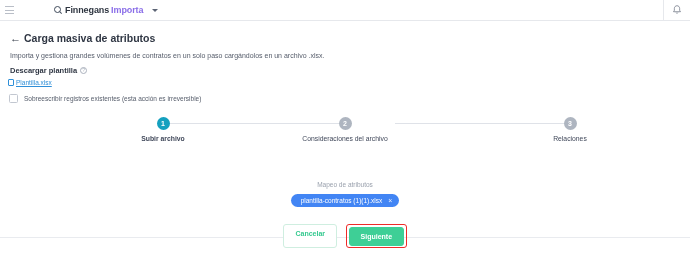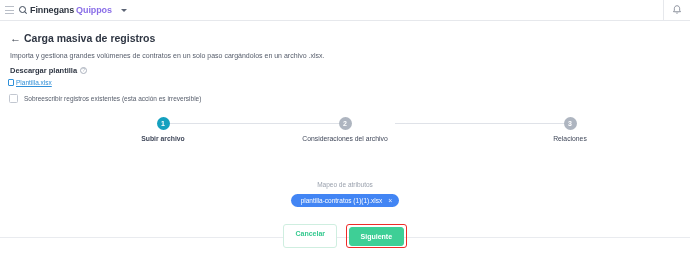--- a/index.html
+++ b/index.html
@@ -48,20 +48,21 @@
     display: block;
     height: 1px;
     width: 100%;
     background: #b9bec7;
   }
   .brand {
     display: flex;
     align-items: center;
     gap: 2px;
     cursor: pointer;
+    margin-left: 35px;
   }
   .brand-mark {
     width: 9px; height: 9px;
     position: relative;
     display: inline-block;
   }
   .brand-mark i {
     position: absolute;
     left: 0; top: 0;
     width: 7px; height: 7px;
@@ -381,42 +382,42 @@
         <span></span>
         <span></span>
         <span></span>
       </div>
 
       <div class="brand">
         <span class="brand-mark">
             <i></i>
           </span>
         <span class="brand-name">Finnegans</span>
-        <span class="brand-sub">Quippos</span>
+        <span class="brand-sub">Importa</span>
       </div>
 
       <div class="brand-caret"></div>
     </div>
 
     <div class="topbar-right">
       <div class="topbar-divider"></div>
       <div class="bell-wrap">
         <svg width="10" height="11" viewBox="0 0 16 18">
           <path d="M8 1.2c-2.5 0-4.3 1.9-4.3 4.4v3.1L2.3 11h11.4l-1.4-2.3V5.6C12.3 3.1 10.5 1.2 8 1.2z" fill="none" stroke="#5c6475" stroke-width="1.1"></path>
           <path d="M6.6 12.6a1.5 1.5 0 0 0 2.8 0" fill="none" stroke="#5c6475" stroke-width="1.1"></path>
         </svg>
       </div>
     </div>
   </div>
 
   <div class="content">
 
     <div class="page-title">
       <span class="back-arrow">←</span>
-      <span>Carga masiva de registros</span>
+      <span>Carga masiva de atributos</span>
     </div>
 
     <div class="page-desc">Importa y gestiona grandes volúmenes de contratos en un solo paso cargándolos en un archivo .xlsx.</div>
 
     <div class="dl-head">
       <span class="dl-head-label">Descargar plantilla</span>
       <span class="info-icon">?</span>
     </div>
 
     <div class="dl-link-row">

